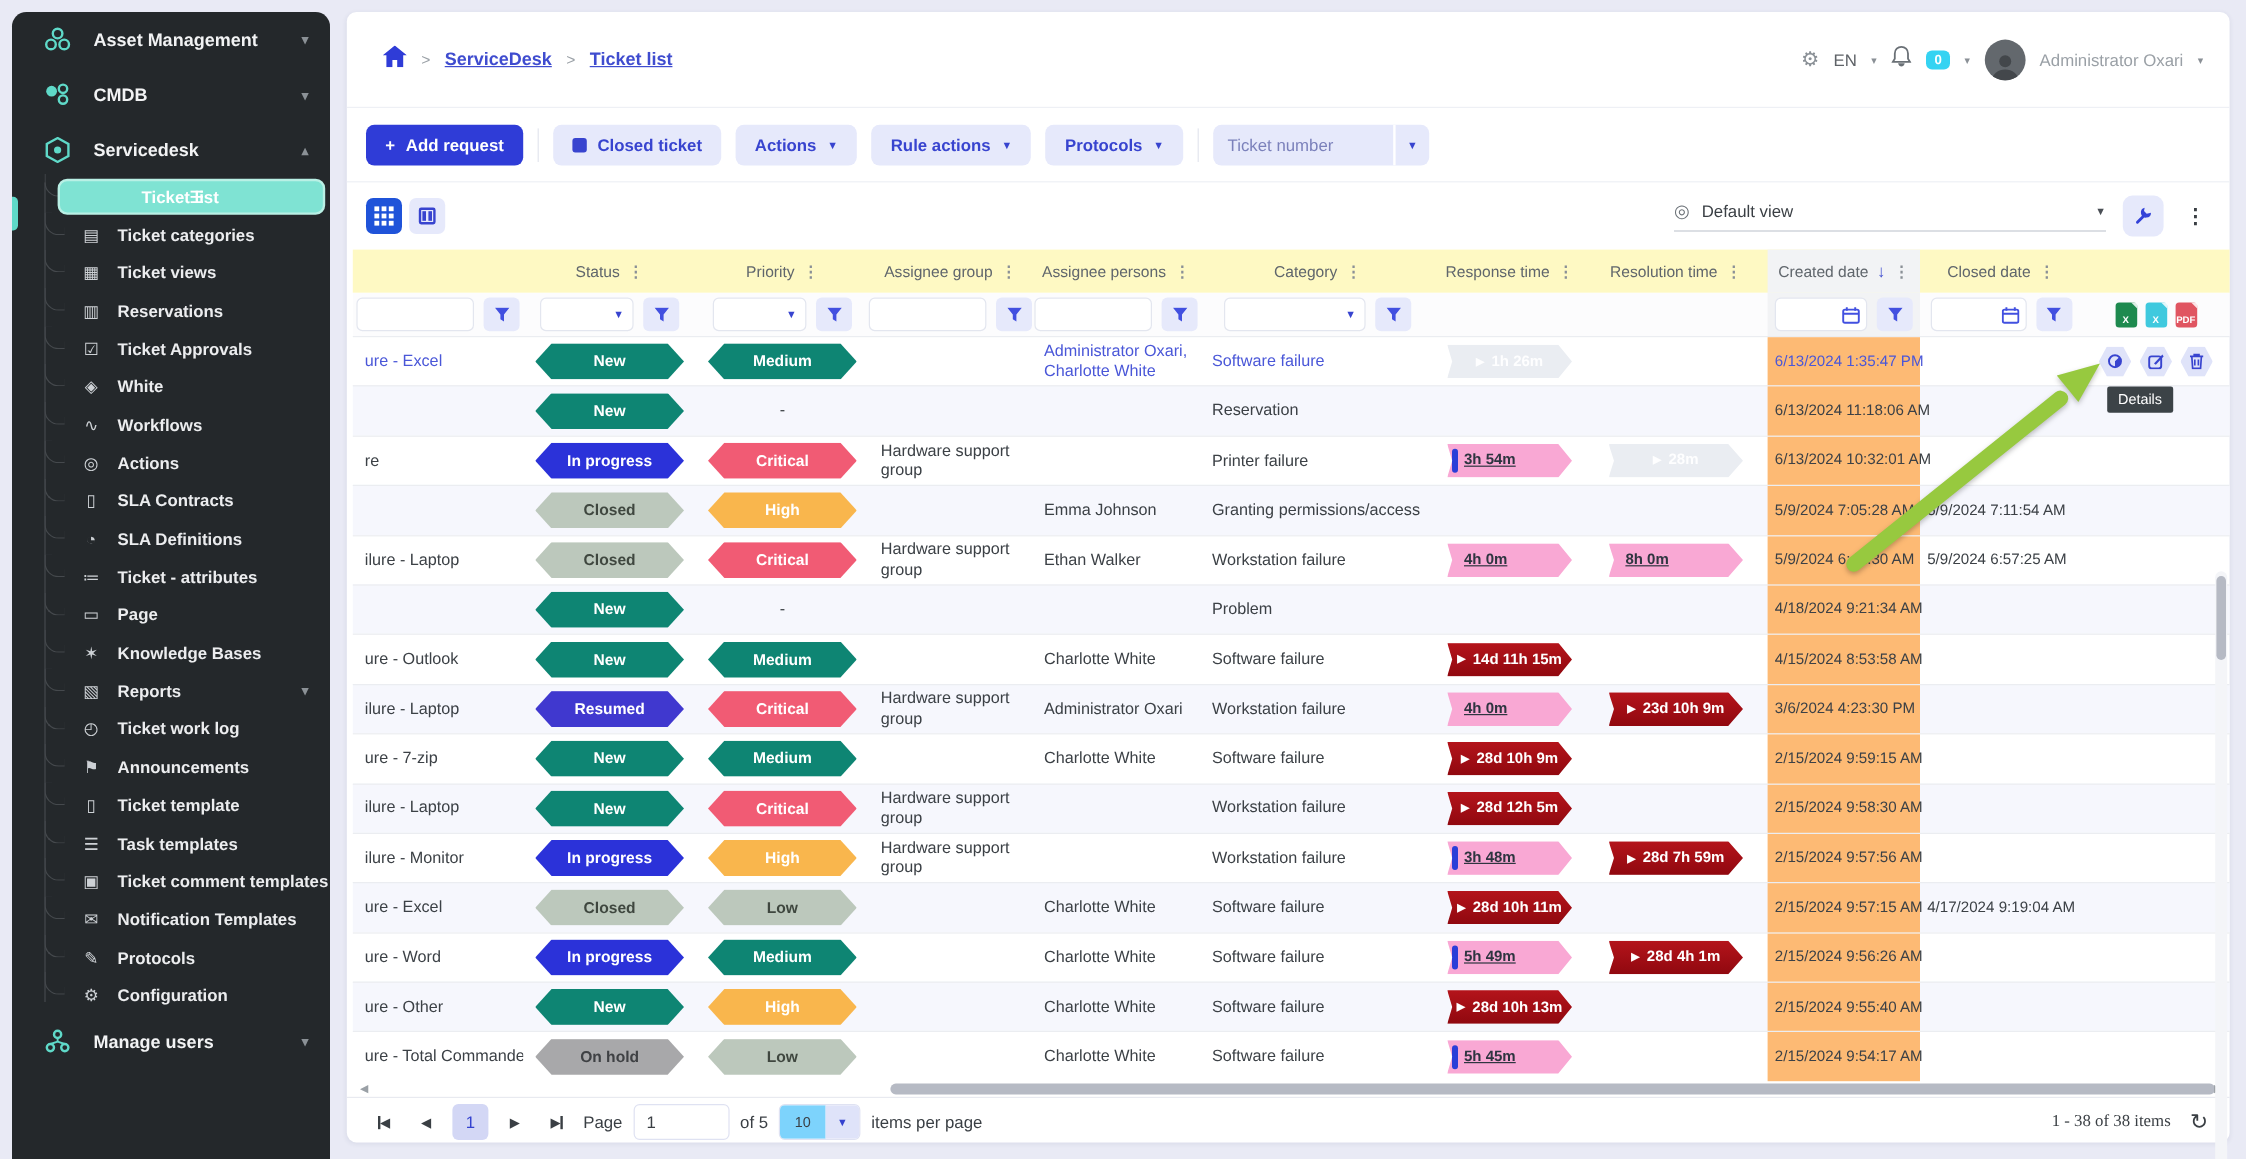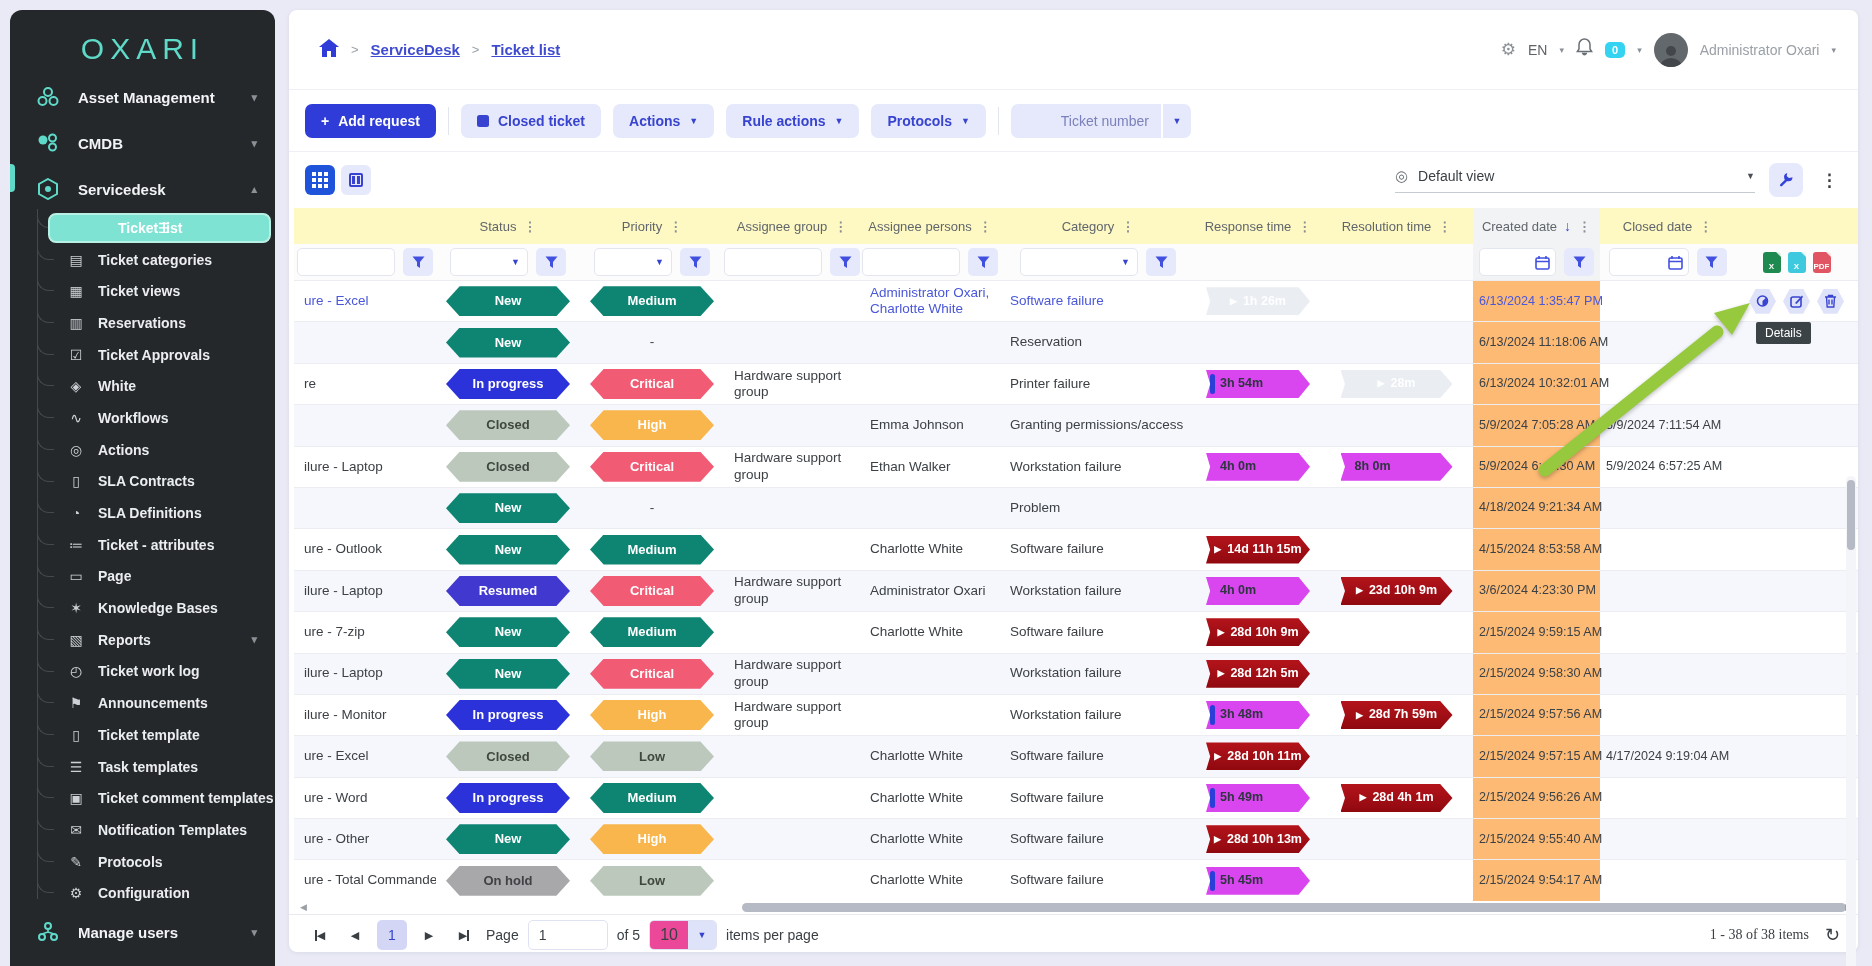--- a/index.html
+++ b/index.html
@@ -57,21 +57,21 @@
   .btn { height:34px; border:none; border-radius:7px; font-size:14px; font-weight:600;
     display:flex; align-items:center; gap:9px; padding:0 16px; cursor:pointer;
     font-family:"Liberation Sans", sans-serif; }
   .btn.primary { background:#2f3cd7; color:#fff; }
   .btn.light { background:#e6e9fb; color:#3844cf; }
   .caret { font-size:9px; }
   .vdiv { width:1px; height:28px; background:#e3e5ee; }
   .close-sq { width:12px; height:12px; background:#3844cf; border-radius:2.5px; }
   .ticket-combo { display:flex; align-items:center; height:34px; background:#e6e9fb;
     border-radius:7px; overflow:hidden; cursor:text; }
-  .ticket-combo .ph { width:150px; padding:0 12px; color:#7b81bb; font-size:14px;text-align:right; }
+  .ticket-combo .ph { width:150px; padding:0 12px; color:#7b81bb; font-size:14px; }
   .ticket-combo .dd { width:30px; height:100%; display:flex; align-items:center; justify-content:center;
     border-left:2px solid #ffffff; color:#3844cf; cursor:pointer; }
 
   
   .view-row { height:56px; display:flex; align-items:center; justify-content:space-between;
     padding:0 16px; }
   .vr-left { display:flex; gap:6px; }
   .sq-btn { width:30px; height:30px; border-radius:6px; display:flex; align-items:center;
     justify-content:center; cursor:pointer; }
   .sq-btn.active { background:#1f53d9; }
@@ -139,21 +139,21 @@
   .sbadge.inprogress { background:var(--c-status-inprogress,#2b32d9); }
   .sbadge.resumed { background:var(--c-status-resumed,#4038cf); }
   .sbadge.closed, .sbadge.low { background:var(--c-status-closed,#bcc8bc); color:#3f473f; }
   .sbadge.onhold { background:var(--c-status-onhold,#a8a8aa); color:#3f4144; }
   .sbadge.critical { background:var(--c-priority-critical,#f15b74); }
   .sbadge.high { background:var(--c-priority-high,#f9b64d); }
 
   .tbadge { position:relative; display:inline-flex; align-items:center; width:112px; height:28px;
     font-size:12.5px; font-weight:700;
     clip-path:polygon(0 0,89% 0,100% 50%,89% 100%,0 100%,4% 50%); }
-  .tbadge.ok { background:#d946ef; color:#2e3540; padding-left:14px; }
+  .tbadge.ok { background:#f9a8d4; color:#2e3540; padding-left:14px;text-decoration:underline; }
   .tbadge.ok.arc::before { content:""; position:absolute; left:4px; top:4px; width:5px; height:20px;
     border-radius:5px; background:#2b3ed8; }
   .tbadge.overdue { background:linear-gradient(180deg,#b4141b,#90080f); color:#fff; justify-content:center; }
   .tbadge.faded { background:#eaedf2; color:rgba(255,255,255,.95); justify-content:center; }
   .tbadge .play { font-size:9px; margin-right:6px; }
 
   .act-cell { display:flex; gap:7px; justify-content:center; }
   .hex-btn { width:27px; height:25px; background:#dfe3f9; display:flex; align-items:center;
     justify-content:center; cursor:pointer;
     clip-path:polygon(25% 0,75% 0,100% 50%,75% 100%,25% 100%,0 50%); }
@@ -176,37 +176,36 @@
   .pg-btn { width:26px; height:26px; display:flex; align-items:center; justify-content:center;
     color:#3a3f44; font-size:11px; cursor:pointer; }
   .pg-btn .bar { width:2px; height:11px; background:#3a3f44; }
   .pg-cur { width:30px; height:30px; background:#d3d7f5; color:#3442cf; border-radius:5px;
     display:flex; align-items:center; justify-content:center; font-size:14px; cursor:pointer; }
   .pg-input { width:80px; height:30px; border:1px solid #dfe2f2; border-radius:5px; padding:0 10px;
     font-size:14px; color:#3a3f44; font-family:"Liberation Sans",sans-serif; }
   .pp-combo { display:flex; height:30px; border-radius:5px; overflow:hidden; cursor:pointer;
     border:1px solid #dfe2f2; }
   .pp-combo .val { width:38px; display:flex; align-items:center; justify-content:center;
-    background:#ec4899; font-size:16px; }
+    background:#7dd3fc; font-size:12px; }
   .pp-combo .dd { width:28px; background:#dfe3f9; color:#3442cf; display:flex; align-items:center;
     justify-content:center; font-size:9px; }
   .pgR { display:flex; align-items:center; gap:16px;font-family:Liberation Serif, serif; }
   .refresh { font-size:18px; color:#3a3f44; cursor:pointer; }
 
   
   .tooltip { position:absolute; left:1467px; top:312px; background:#3c4347; color:#fff;
     font-size:12px; padding:4px 9px; border-radius:2px; z-index:6; }
   .g-arrow { position:absolute; left:1246px; top:282px; width:225px; height:190px; z-index:7;
     pointer-events:none; filter:drop-shadow(0 2px 2px rgba(0,0,0,.25)); }
 </style>
 </head>
 <body>
 
 <aside class="sidebar">
-  <div class="logo">OXARI</div>
   <div class="teal-bar"></div>
 
   <div class="top-item">
     <span class="ticon">
       <svg width="24" height="22" viewBox="0 0 24 22">
           <circle cx="12" cy="6" r="4" fill="none" stroke="#5fd9c8" stroke-width="2"></circle>
           <circle cx="6.5" cy="15" r="4" fill="none" stroke="#5fd9c8" stroke-width="2"></circle>
           <circle cx="17.5" cy="15" r="4" fill="none" stroke="#5fd9c8" stroke-width="2"></circle>
         </svg>
     </span>

